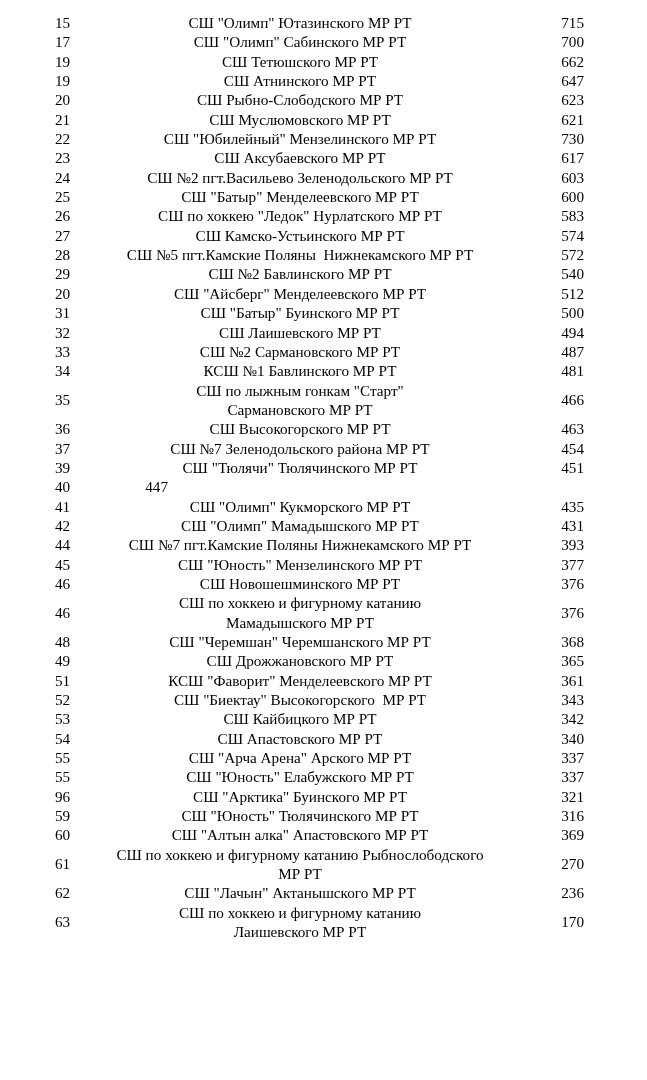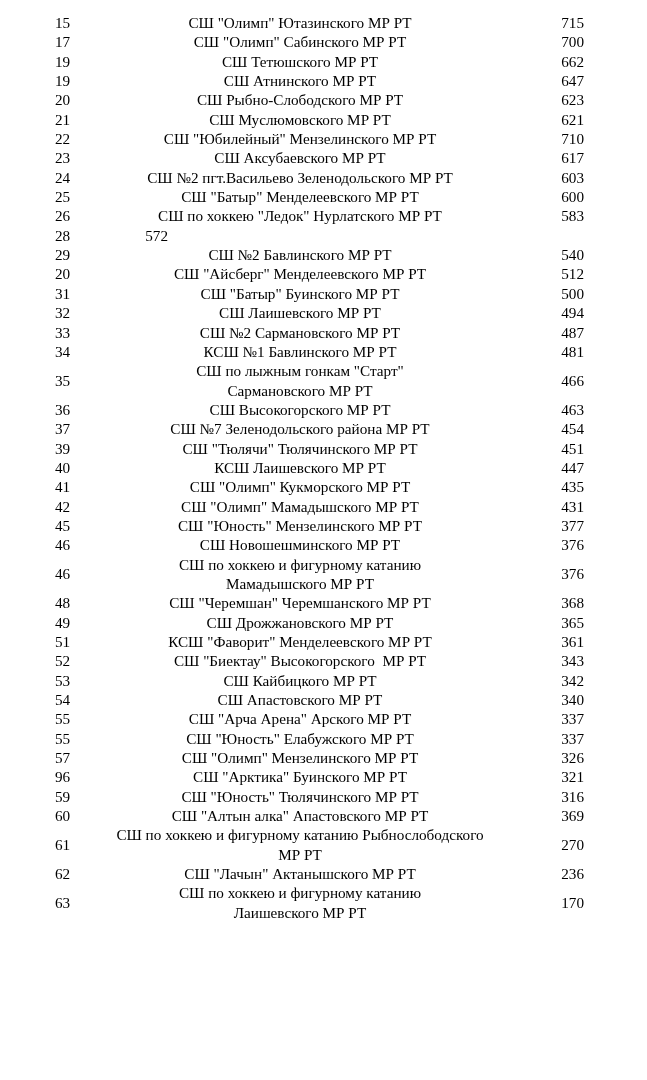--- a/index.html
+++ b/index.html
@@ -77,21 +77,21 @@
 
   <div class="row">
     <div class="cell num">21</div>
     <div class="cell name">СШ Муслюмовского МР РТ</div>
     <div class="cell val">621</div>
   </div>
 
   <div class="row">
     <div class="cell num">22</div>
     <div class="cell name">СШ "Юбилейный" Мензелинского МР РТ</div>
-    <div class="cell val">710</div>
+    <div class="cell val">730</div>
   </div>
 
   <div class="row">
     <div class="cell num">23</div>
     <div class="cell name">СШ Аксубаевского МР РТ</div>
     <div class="cell val">617</div>
   </div>
 
   <div class="row">
     <div class="cell num">24</div>
@@ -104,23 +104,29 @@
     <div class="cell name">СШ "Батыр" Менделеевского МР РТ</div>
     <div class="cell val">600</div>
   </div>
 
   <div class="row">
     <div class="cell num">26</div>
     <div class="cell name">СШ по хоккею "Ледок" Нурлатского МР РТ</div>
     <div class="cell val">583</div>
   </div>
 
+  <div class="row">
+    <div class="cell num">27</div>
+    <div class="cell name">СШ Камско-Устьинского МР РТ</div>
+    <div class="cell val">574</div>
+  </div>
 
   <div class="row">
     <div class="cell num">28</div>
+    <div class="cell name">СШ №5 пгт.Камские Поляны  Нижнекамского МР РТ</div>
     <div class="cell val">572</div>
   </div>
 
   <div class="row">
     <div class="cell num">29</div>
     <div class="cell name">СШ №2 Бавлинского МР РТ</div>
     <div class="cell val">540</div>
   </div>
 
   <div class="row">
@@ -174,37 +180,41 @@
 
 
   <div class="row">
     <div class="cell num">39</div>
     <div class="cell name">СШ "Тюлячи" Тюлячинского МР РТ</div>
     <div class="cell val">451</div>
   </div>
 
   <div class="row">
     <div class="cell num">40</div>
-    <div class="cell name">КСШ Лаишевского МР РТ</div>
     <div class="cell val">447</div>
   </div>
 
   <div class="row">
     <div class="cell num">41</div>
     <div class="cell name">СШ "Олимп" Кукморского МР РТ</div>
     <div class="cell val">435</div>
   </div>
 
   <div class="row">
     <div class="cell num">42</div>
     <div class="cell name">СШ "Олимп" Мамадышского МР РТ</div>
     <div class="cell val">431</div>
   </div>
 
 
+  <div class="row">
+    <div class="cell num">44</div>
+    <div class="cell name">СШ №7 пгт.Камские Поляны Нижнекамского МР РТ</div>
+    <div class="cell val">393</div>
+  </div>
 
   <div class="row">
     <div class="cell num">45</div>
     <div class="cell name">СШ "Юность" Мензелинского МР РТ</div>
     <div class="cell val">377</div>
   </div>
 
   <div class="row">
     <div class="cell num">46</div>
     <div class="cell name">СШ Новошешминского МР РТ</div>
@@ -260,25 +270,20 @@
     <div class="cell name">СШ "Арча Арена" Арского МР РТ</div>
     <div class="cell val">337</div>
   </div>
 
   <div class="row">
     <div class="cell num">55</div>
     <div class="cell name">СШ "Юность" Елабужского МР РТ</div>
     <div class="cell val">337</div>
   </div>
 
-  <div class="row">
-    <div class="cell num">57</div>
-    <div class="cell name">СШ "Олимп" Мензелинского МР РТ</div>
-    <div class="cell val">326</div>
-  </div>
 
   <div class="row">
     <div class="cell num">96</div>
     <div class="cell name">СШ "Арктика" Буинского МР РТ</div>
     <div class="cell val">321</div>
   </div>
 
   <div class="row">
     <div class="cell num">59</div>
     <div class="cell name">СШ "Юность" Тюлячинского МР РТ</div>

